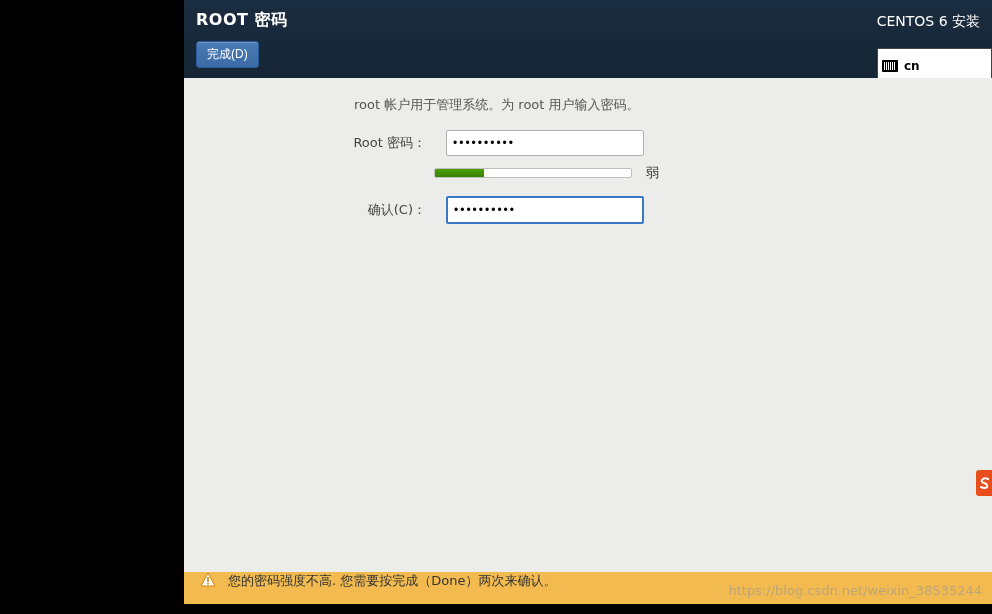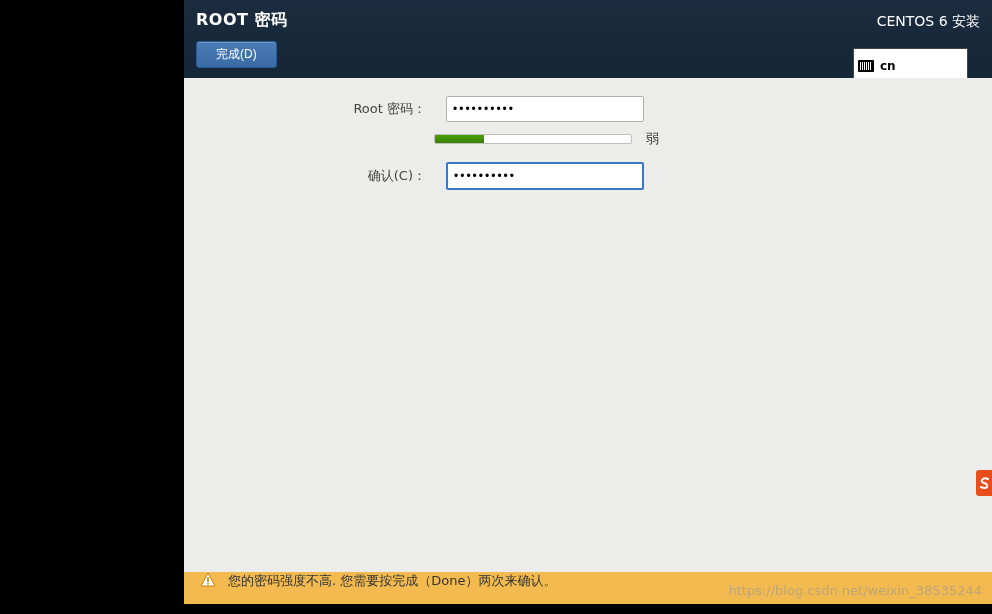--- a/index.html
+++ b/index.html
@@ -42,28 +42,28 @@
       font-size: 14px;
       font-weight: 400;
       padding-top: 2px;
     }
     .done-btn {
       margin-top: 10px;
       background: linear-gradient(to bottom, #4a7bb5, #3a6ba5);
       border: 1px solid #2a5b95;
       border-radius: 3px;
       color: #fff;
-      padding: 4px 19px;
+      padding: 4px 10px;
       font-size: 12px;
       cursor: pointer;
       box-shadow: inset 0 1px 0 rgba(255,255,255,0.2);
     }
     .kb-indicator {
       position: absolute;
-      right: 24px;
+      right: 0;
       top: 48px;
       width: 115px;
       height: 36px;
       background: #fff;
       border: 1px solid #444;
       display: flex;
       align-items: center;
       padding: 0 4px;
       gap: 6px;
     }
@@ -217,20 +217,21 @@
     </div>
     <button class="done-btn">完成(D)</button>
     <div class="kb-indicator">
       <span class="kb-icon"></span>
       <span class="kb-label">cn</span>
     </div>
   </div>
 
   <div class="content">
     <div class="form-area">
+      <div class="desc">root 帐户用于管理系统。为 root 用户输入密码。</div>
 
       <div class="form-row">
         <div class="form-label">Root 密码：</div>
         <input type="password" class="pw-input" value="●●●●●●●●●●" style="">
       </div>
 
       <div class="strength-row">
         <div class="strength-bar">
           <div class="strength-fill"></div>
         </div>

